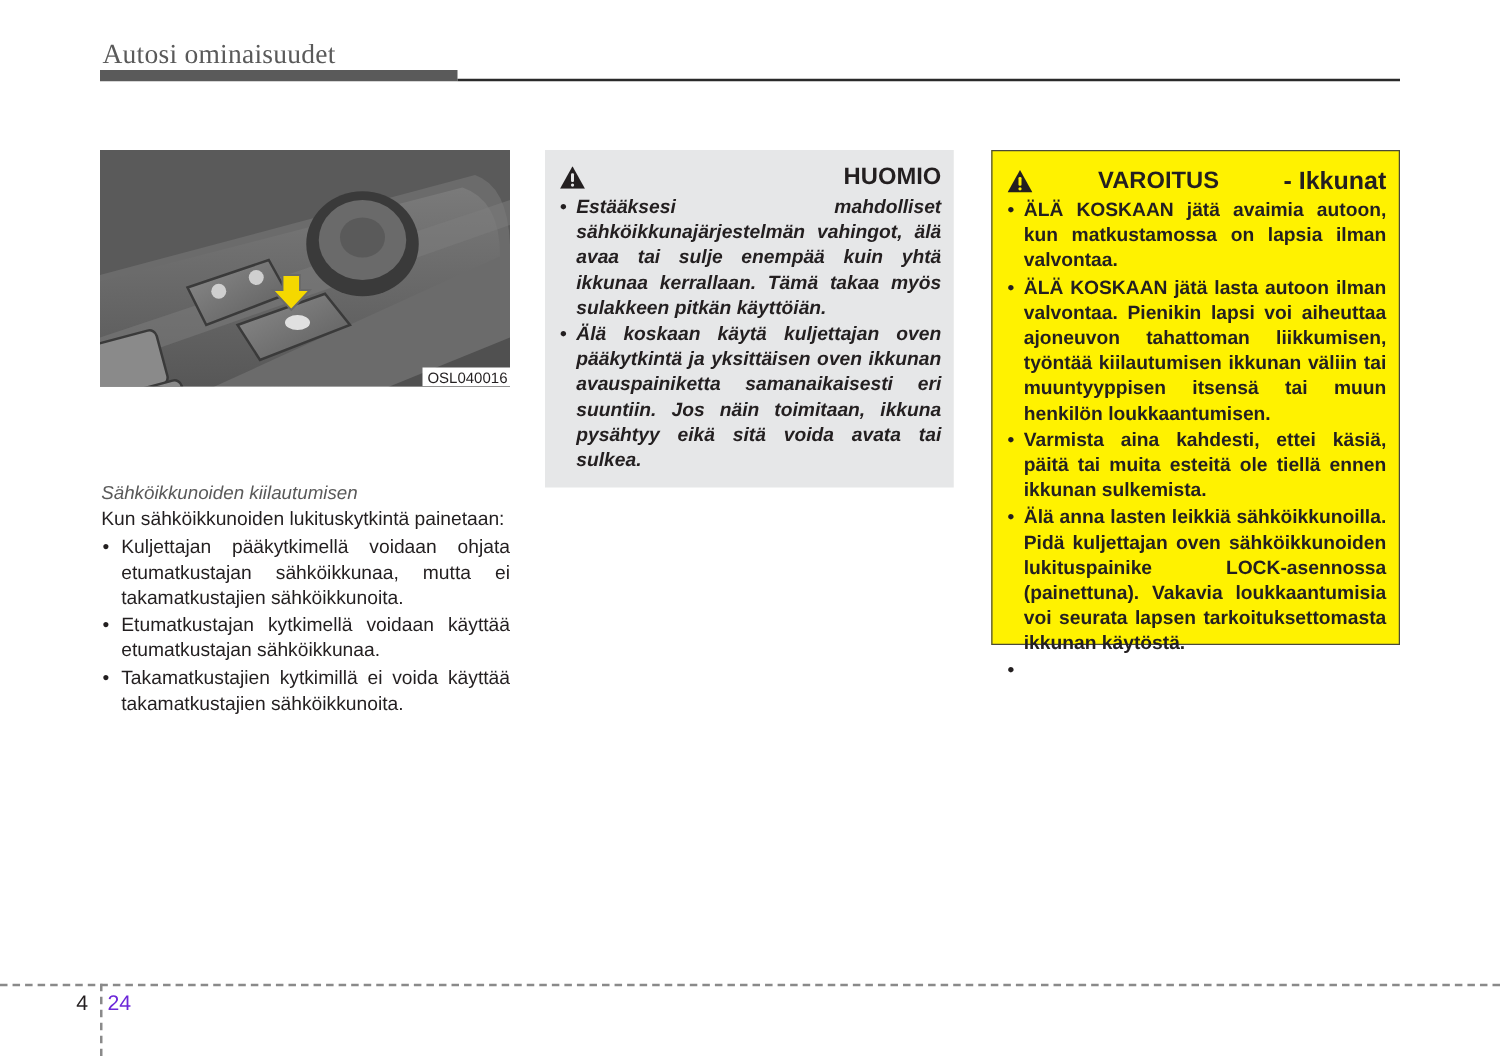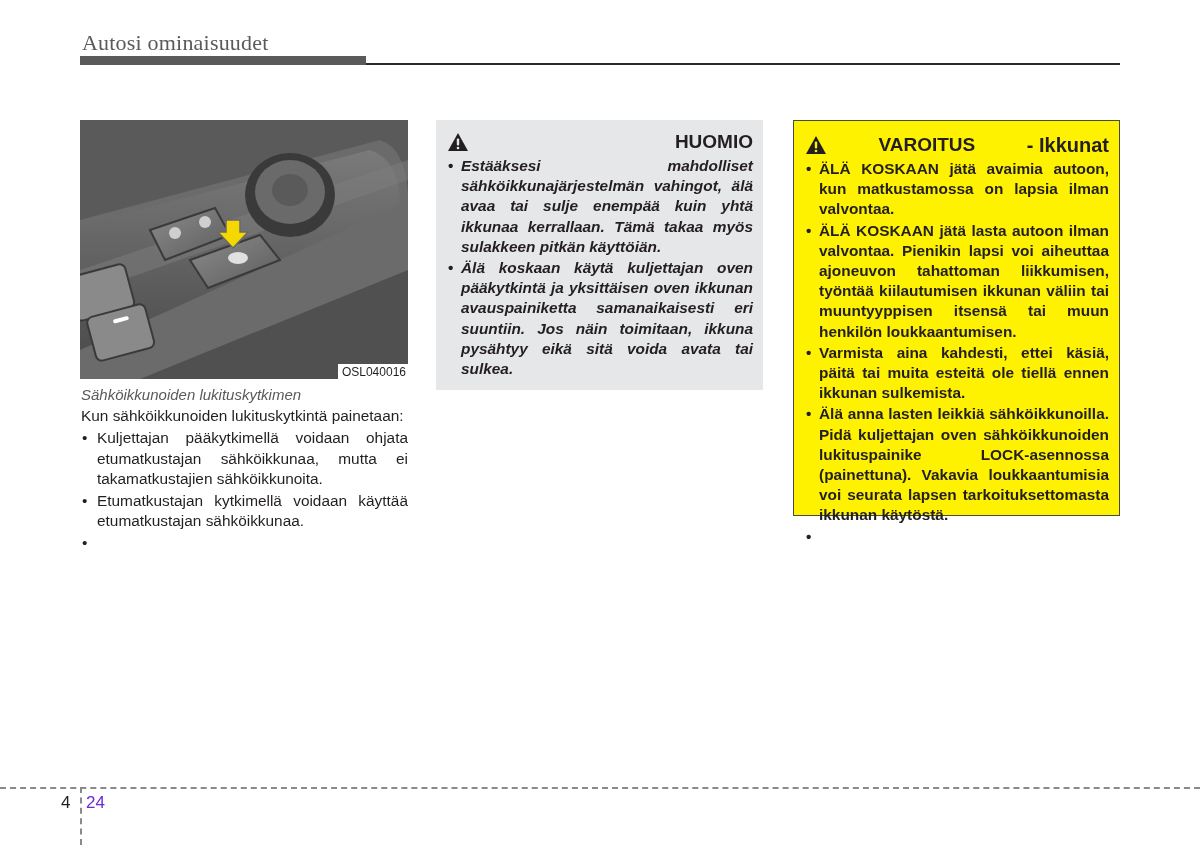--- a/index.html
+++ b/index.html
@@ -16,21 +16,21 @@
     .header-bar {
       position: absolute; left: 80px; top: 56px; width: 286px; height: 9px;
       background: #5a5a5a;
     }
     .header-line {
       position: absolute; left: 366px; top: 63px; width: 754px; height: 2px;
       background: #2a2a2a;
     }
     
     .photo {
-      position: absolute; left: 80px; top: 120px; width: 328px; height: 259px;
+      position: absolute; left: 80px; top: 120px; width: 328px; height: 189px;
       background: linear-gradient(160deg, #6a6a6a 0%, #555 40%, #4a4a4a 100%);
       overflow: hidden;
     }
     .photo svg { position: absolute; left: 0; top: 0; }
     .photo-code {
       position: absolute; right: 0; bottom: 0; background: #ffffff;
       font-size: 12px; color: #231f20; padding: 1px 2px 0 4px;
     }
     
     .left-col {
@@ -124,26 +124,26 @@
     <ellipse cx="158" cy="138" rx="10" ry="6" fill="#e0e0e0"></ellipse>
     <path d="M146 100 L160 100 L160 112 L168 112 L153 128 L138 112 L146 112 Z" fill="#f5d800" stroke="#6a6a6a" stroke-width="1.5"></path>
     <rect x="-10" y="150" width="60" height="45" rx="6" fill="#8a8a8a" stroke="#3a3a3a" stroke-width="2" transform="rotate(-15 20 170)"></rect>
     <rect x="10" y="190" width="60" height="45" rx="6" fill="#8a8a8a" stroke="#3a3a3a" stroke-width="2" transform="rotate(-15 40 210)"></rect>
     <rect x="33" y="198" width="16" height="4" rx="2" fill="#ffffff" transform="rotate(-15 40 200)"></rect>
   </svg>
   <div class="photo-code">OSL040016</div>
 </div>
 
 <div class="left-col">
-  <div class="subheading">Sähköikkunoiden lukituskytkimen</div>
+  <div class="subheading">Sähköikkunoiden kiilautumisen</div>
   <p>Kun sähköikkunoiden lukituskytkintä painetaan:</p>
   <ul class="bullets">
     <li><span class="dot">•</span><span>Kuljettajan pääkytkimellä voidaan ohjata etumatkustajan sähköikkunaa, mutta ei takamatkustajien sähköikkunoita.</span></li>
     <li><span class="dot">•</span><span>Etumatkustajan kytkimellä voidaan käyttää etumatkustajan sähköikkunaa.</span></li>
-    <li><span class="dot">•</span></li>
+    <li><span class="dot">•</span><span>Takamatkustajien kytkimillä ei voida käyttää takamatkustajien sähköikkunoita.</span></li>
   </ul>
 </div>
 
 <div class="caution">
   <div class="box-title">
     <svg width="20" height="18" viewBox="0 0 20 18">
       <path d="M10 0 L20 18 L0 18 Z" fill="#231f20"></path>
       <rect x="8.8" y="5.5" width="2.4" height="7" rx="1" fill="#e6e7e8"></rect>
       <circle cx="10" cy="15" r="1.3" fill="#e6e7e8"></circle>
     </svg>

